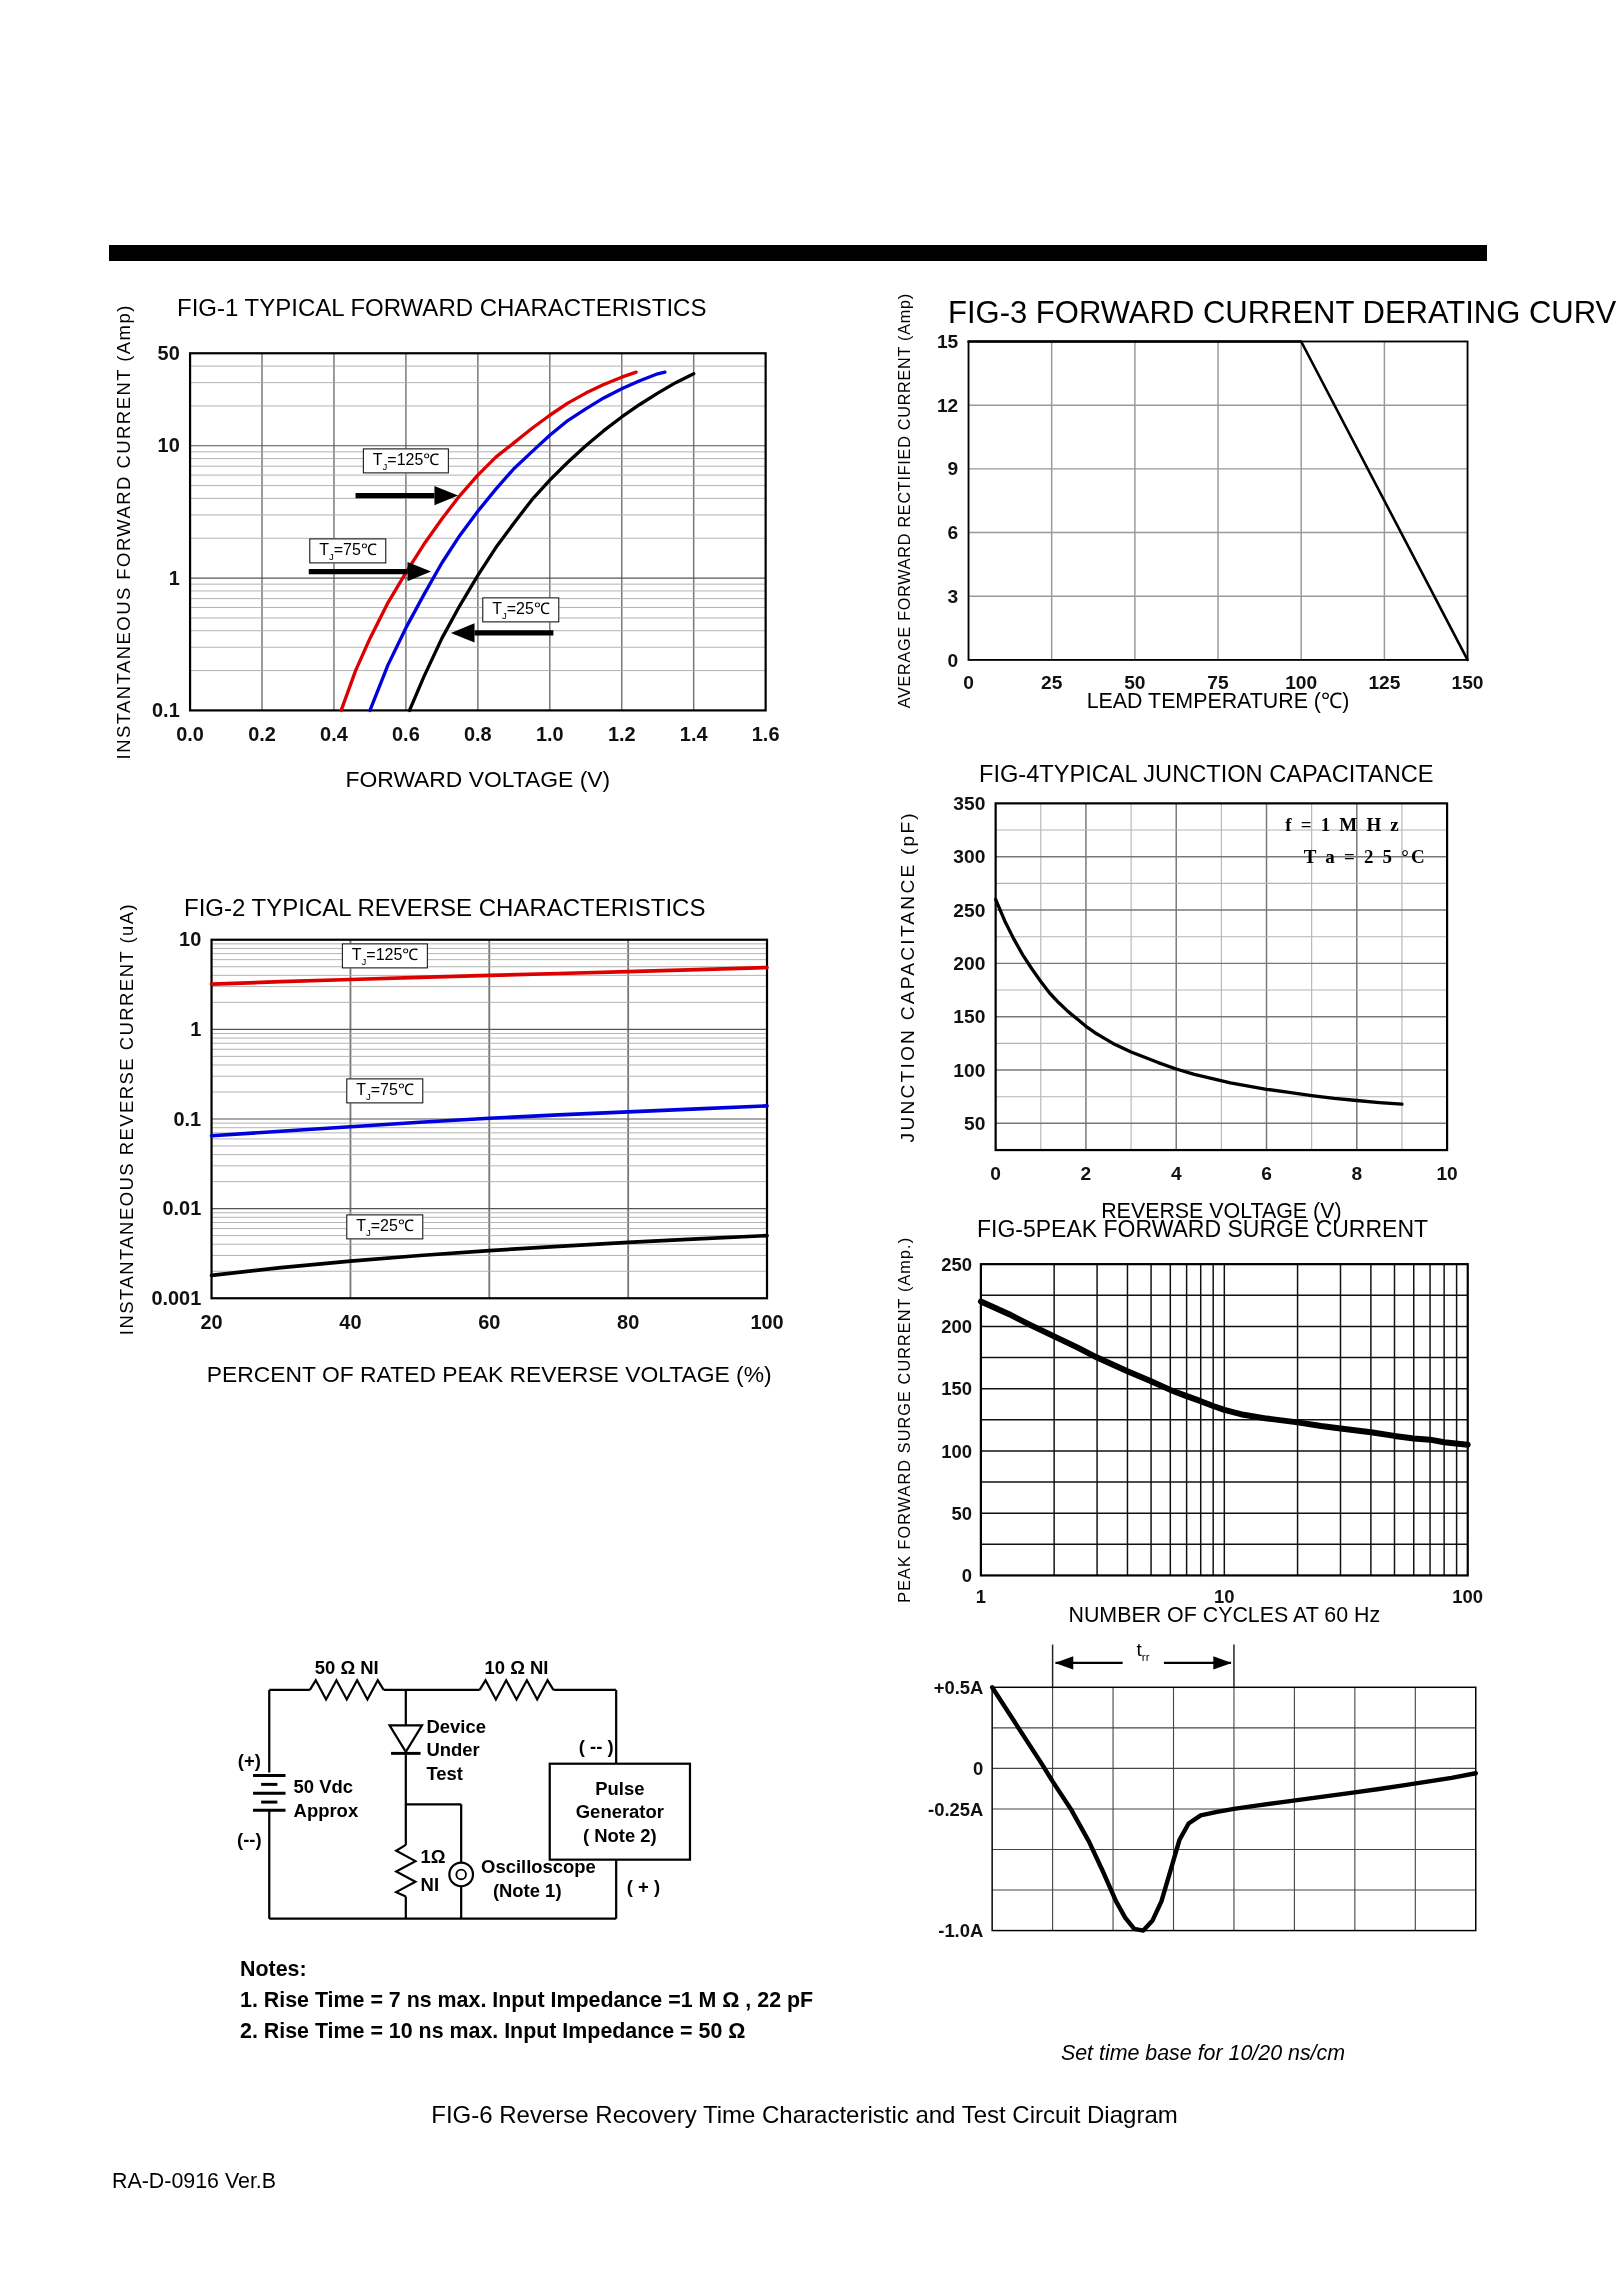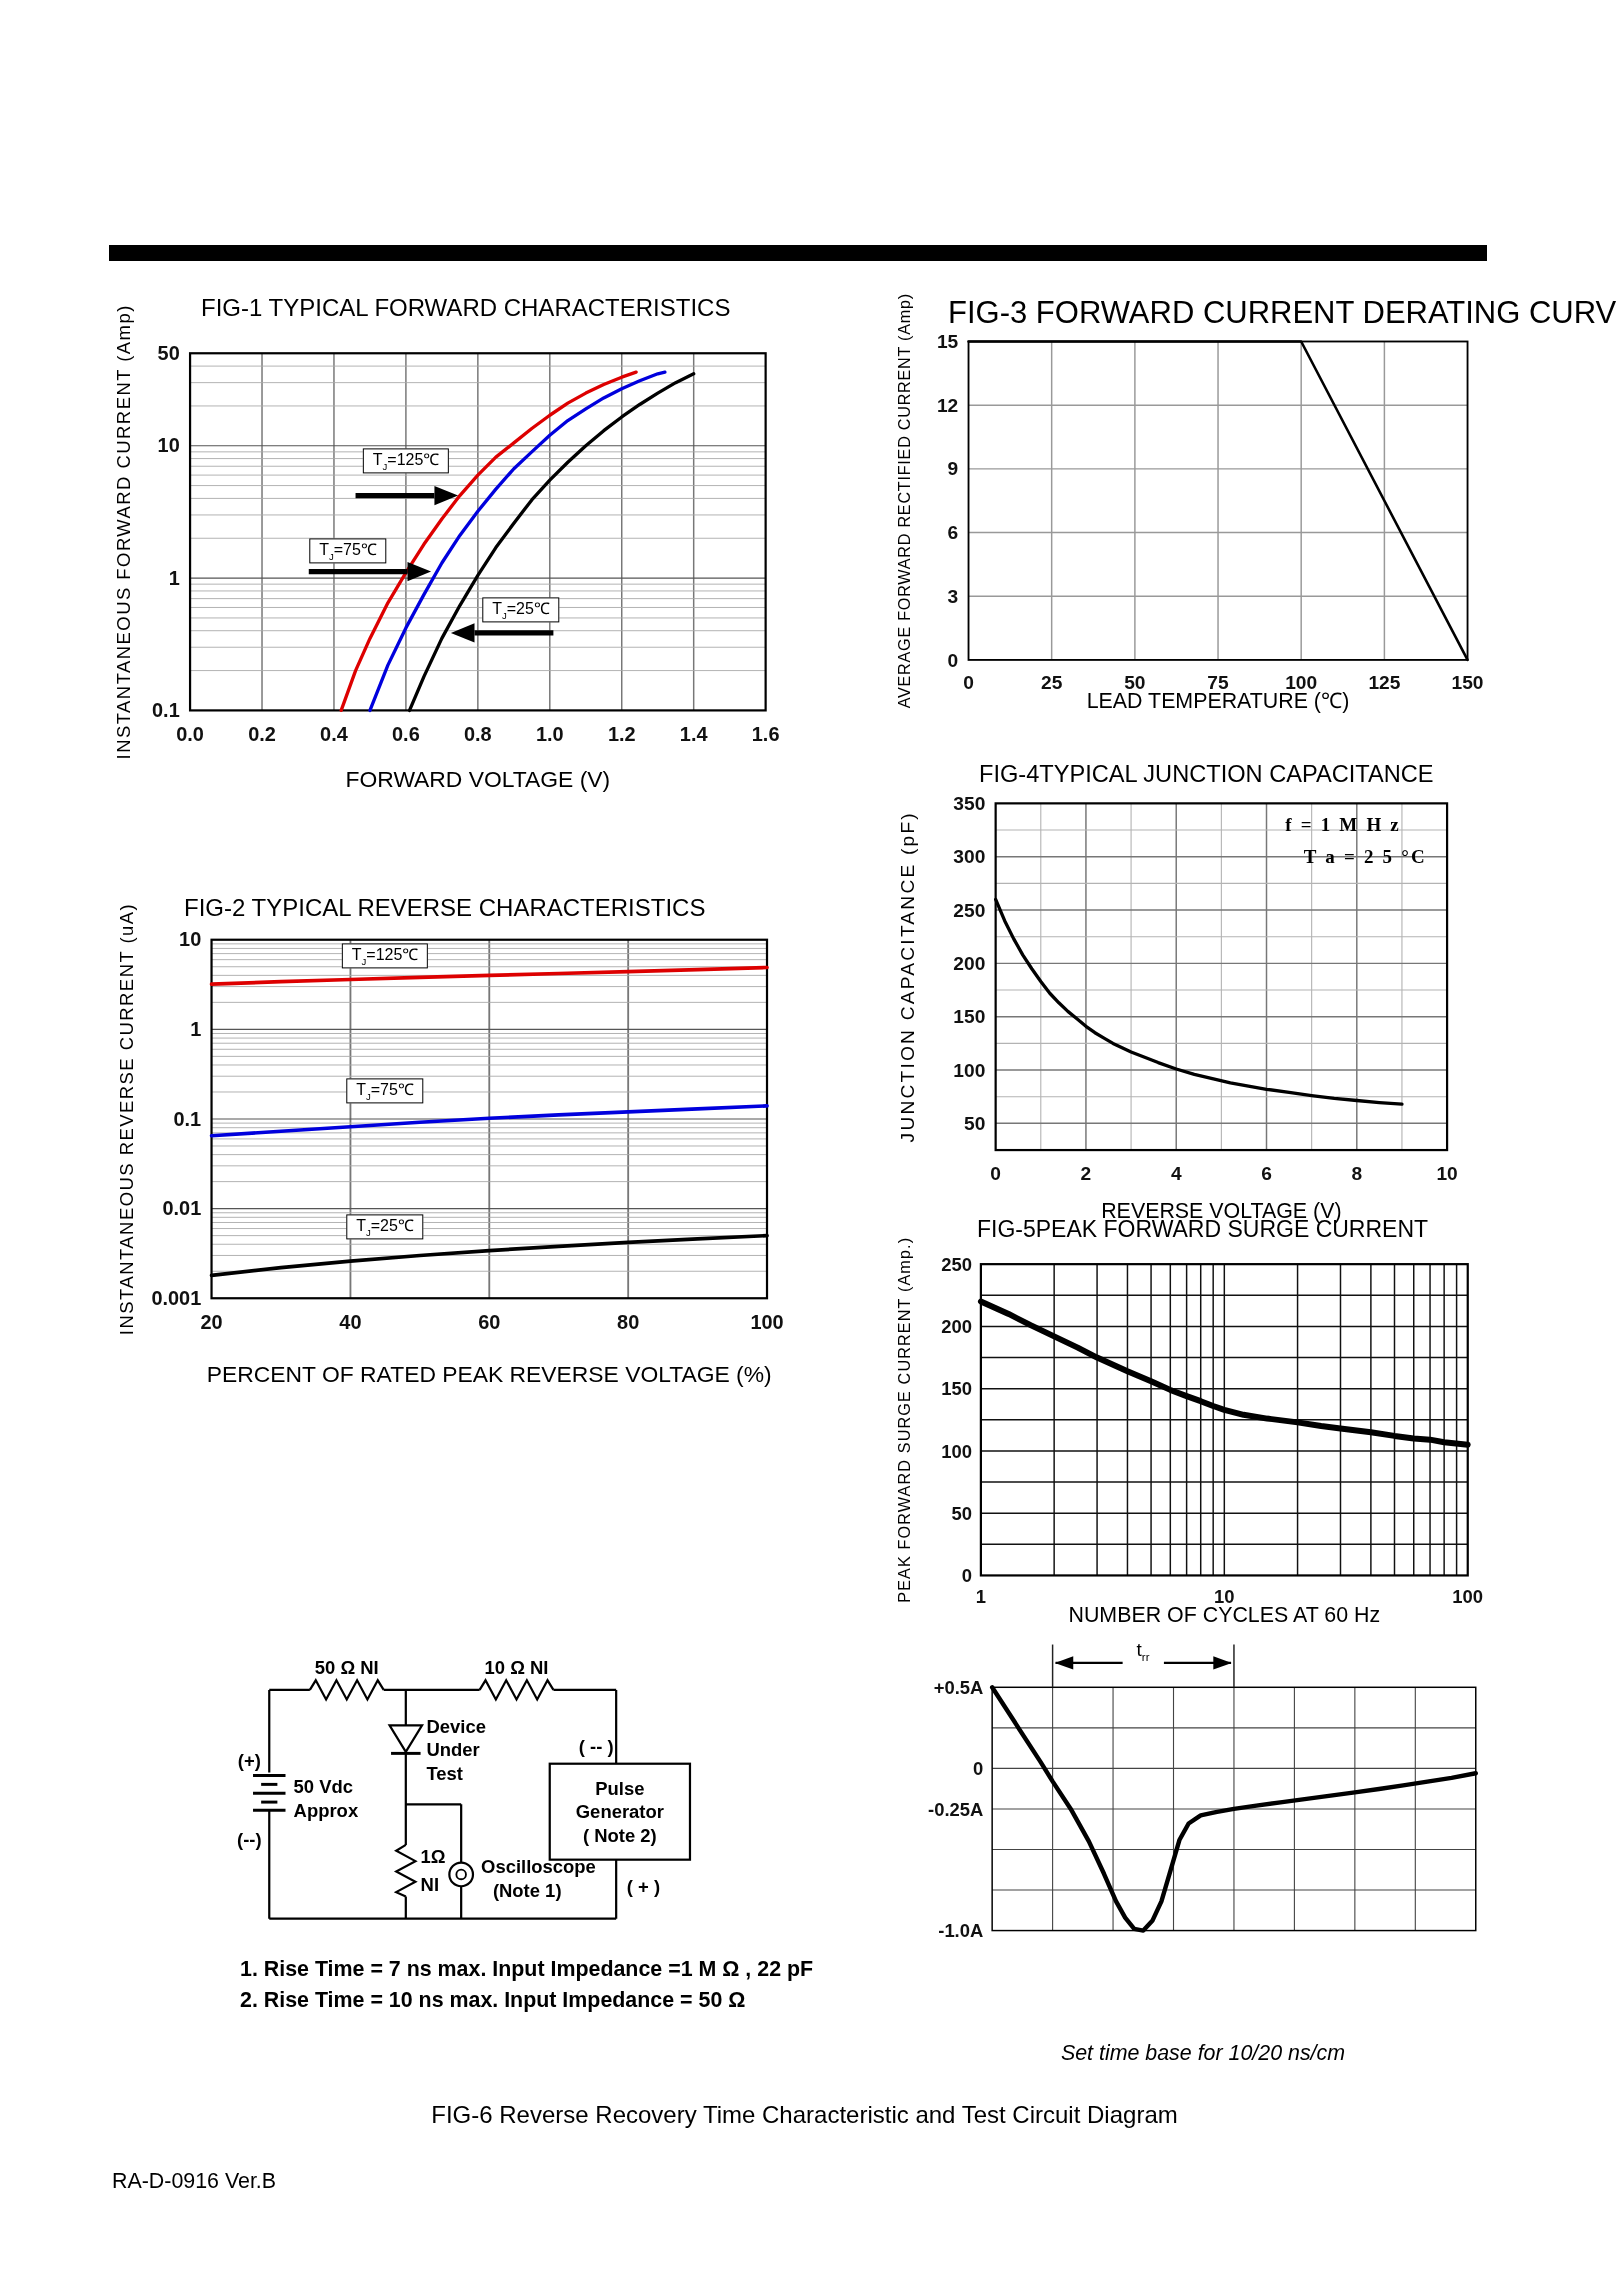--- a/index.html
+++ b/index.html
@@ -9,21 +9,21 @@
              font-size:49px;font-weight:bold;letter-spacing:0.7px;white-space:nowrap;}
   .hdr-bar{position:absolute;left:109px;top:245px;width:1378px;height:15.5px;background:#000;}
   .chart{position:absolute;}
   #fig1{left:103px;top:294px;width:701px;height:517px;}
   #fig2{left:103px;top:894px;width:701px;height:509px;}
   #fig3{left:885px;top:284px;width:627px;height:457px;}
   #fig4{left:885px;top:751px;width:627px;height:476px;margin-top:8px;}
   #fig5{left:885px;top:1216px;width:627px;height:443px;}
   #fig6wave{left:922px;top:1632px;width:590px;height:317px;}
   .chart-title{position:absolute;font-size:24px;white-space:nowrap;}
-  #fig1 .chart-title{left:74px;top:0;margin-left:24px;}
+  #fig1 .chart-title{left:74px;top:0;}
   #fig2 .chart-title{left:81px;top:0;}
   #fig3 .chart-title{left:63px;top:11px;font-size:31px;}
   #fig4 .chart-title{left:94px;top:1.5px;font-size:23.6px;}
   #fig5 .chart-title{left:92px;top:0;font-size:23px;}
   .chart svg{position:absolute;left:0;top:0;}
   .tick{font-weight:bold;fill:#111;font-family:"Liberation Sans",sans-serif;}
   .axis-title{fill:#000;font-family:"Liberation Sans",sans-serif;}
   .ann{position:absolute;white-space:nowrap;background:#fff;font-size:16px;
        transform:translate(-50%,-50%);line-height:1.15;}
   .ann.boxed{border:1.5px solid #000;padding:1.5px 8.9px;}
@@ -383,20 +383,21 @@
     <text class="ckt-text" x="332" y="298">Oscilloscope</text>
     <text class="ckt-text" x="348" y="330">(Note 1)</text>
     <text class="ckt-text" x="520" y="192" text-anchor="middle">Pulse</text>
     <text class="ckt-text" x="520" y="224" text-anchor="middle">Generator</text>
     <text class="ckt-text" x="520" y="256" text-anchor="middle">( Note 2)</text>
     <text class="ckt-text" x="488" y="135" text-anchor="middle">( -- )</text>
     <text class="ckt-text" x="552" y="325" text-anchor="middle">( + )</text>
   </svg>
 
   <div class="notes">
+    <div>Notes:</div>
     <div>1. Rise Time = 7 ns max. Input Impedance =1 M Ω , 22 pF</div>
     <div>2. Rise Time = 10 ns max. Input Impedance = 50 Ω</div>
   </div>
 
   <div class="timebase">Set time base for 10/20 ns/cm</div>
   <div class="fig6-caption">FIG-6 Reverse Recovery Time Characteristic and Test Circuit Diagram</div>
   <div class="footer">RA-D-0916 Ver.B</div>
 
 </div>
 

